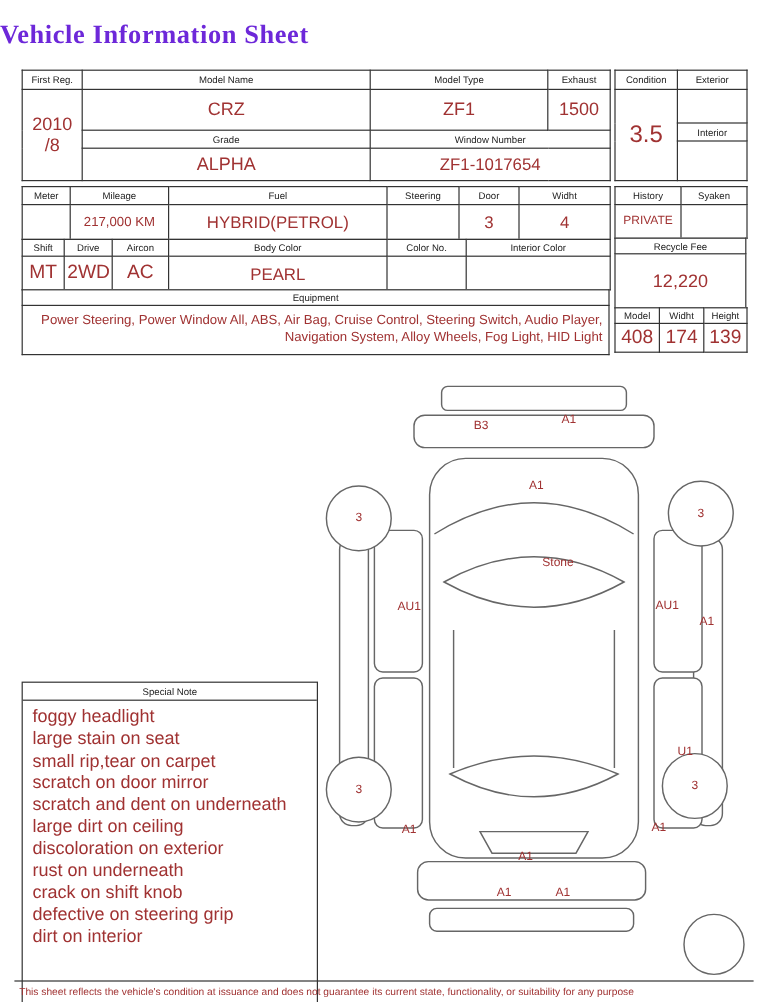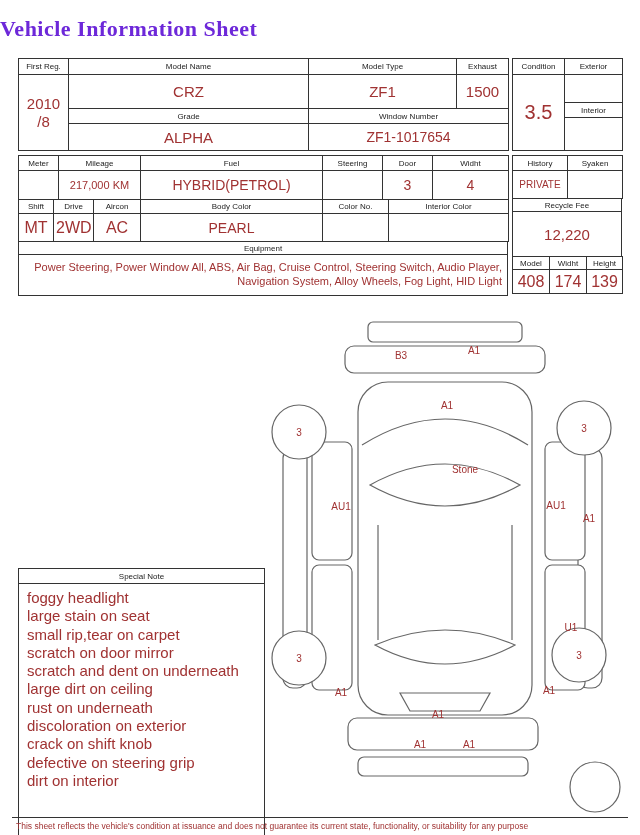--- a/index.html
+++ b/index.html
@@ -211,22 +211,22 @@
 
   <div class="cbox" style="left:18px;top:568px;width:247px;height:284px">
     <div class="hd hd-line">Special Note</div>
     <div class="note-list">
         <div>foggy headlight</div>
         <div>large stain on seat</div>
         <div>small rip,tear on carpet</div>
         <div>scratch on door mirror</div>
         <div>scratch and dent on underneath</div>
         <div>large dirt on ceiling</div>
+        <div>discoloration on exterior</div>
         <div>rust on underneath</div>
-        <div>discoloration on exterior</div>
         <div>crack on shift knob</div>
         <div>defective on steering grip</div>
         <div>dirt on interior</div>
       </div>
   </div>
 
   <div class="diagram">
     <svg viewBox="0 0 360 500" width="360" height="500">
       <g fill="#ffffff" stroke="#666666" stroke-width="1.2">
         <rect x="98" y="7" width="154" height="20" rx="5"></rect>

